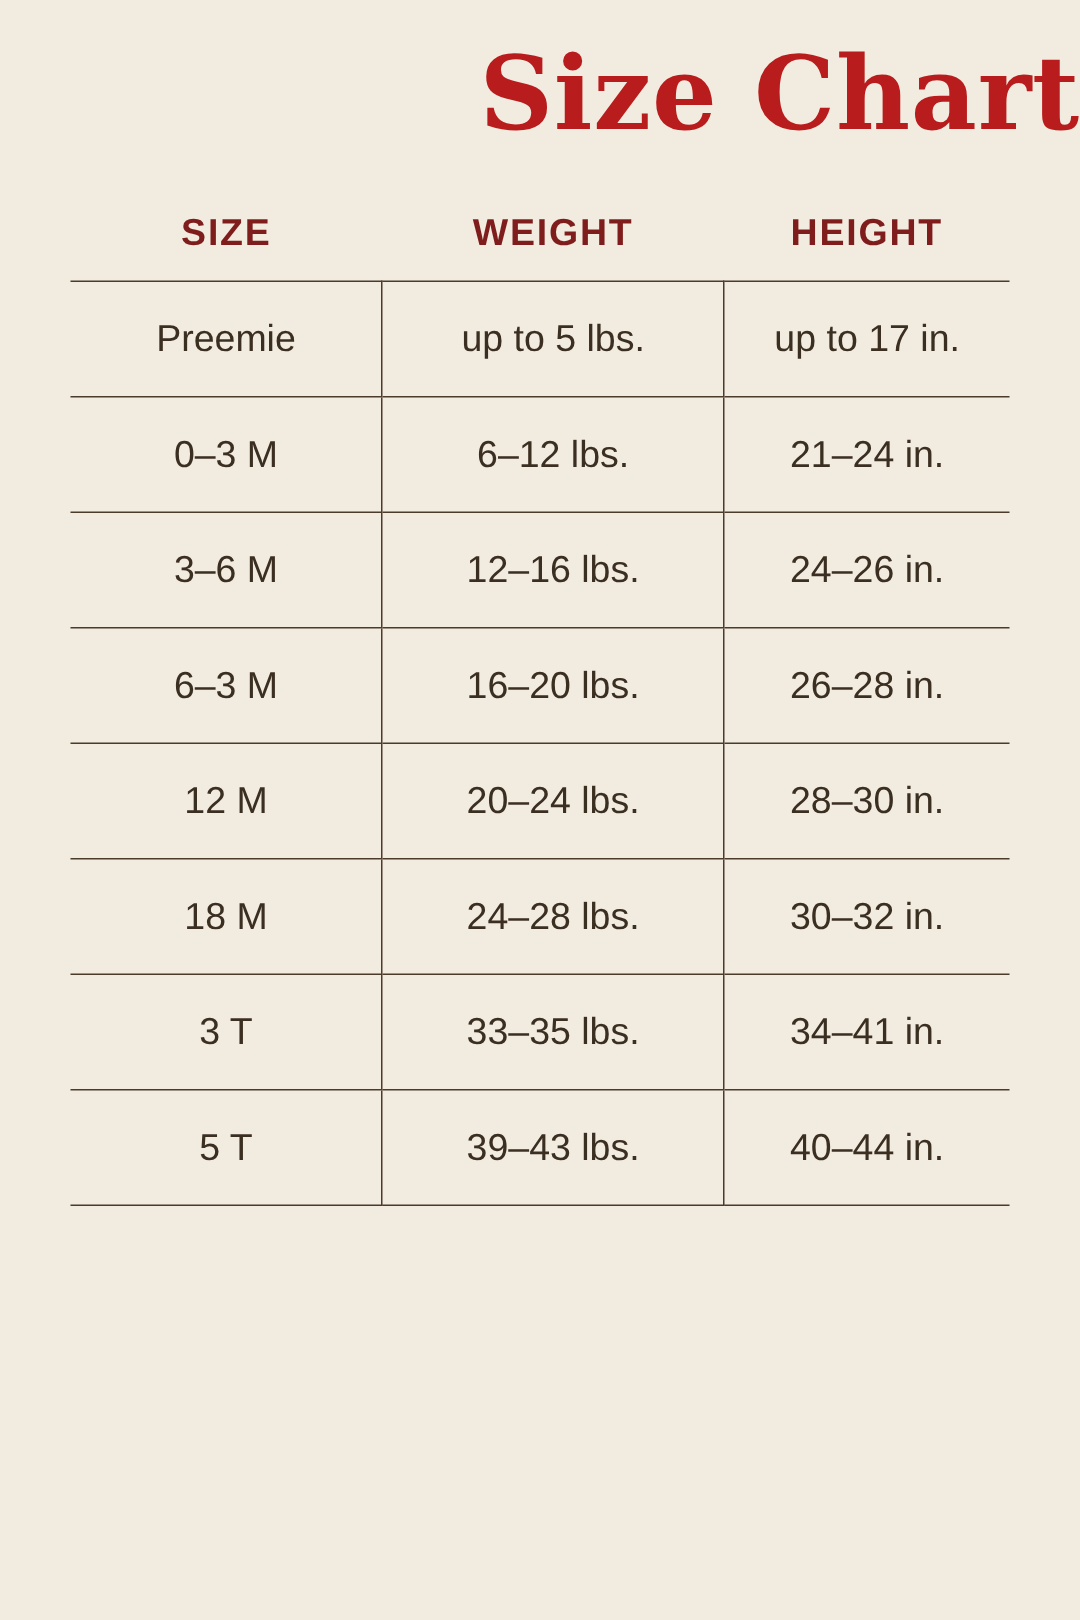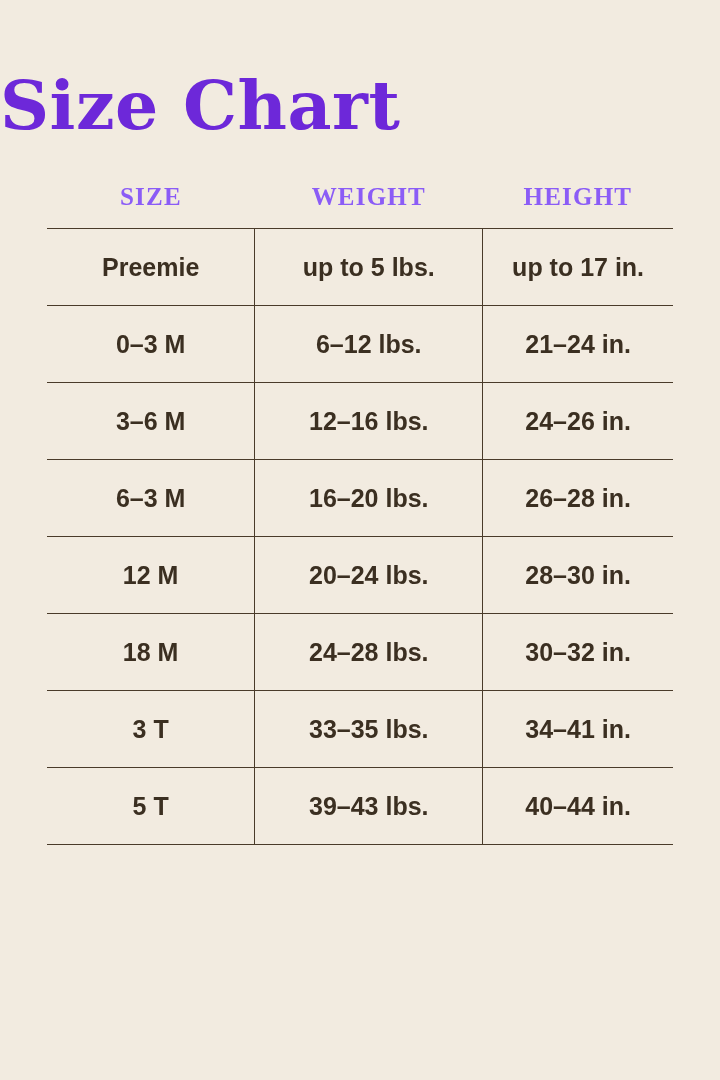--- a/index.html
+++ b/index.html
@@ -15,54 +15,54 @@
     overflow: hidden;
   }
   .page {
     position: relative;
     width: 720px;
     height: 1080px;
     background: #f2ebe0;
     box-sizing: border-box;
   }
   .title {
-    text-align: left;
+    text-align: right;
     font-family: "DejaVu Serif", "Liberation Serif", serif;
     font-weight: 700;
     font-size: 68px;
     letter-spacing: 0.5px;
-    color: #6d28d9;
+    color: #b91c1c;
     margin: 0;
-    padding-top: 70px;
+    padding-top: 28px;
     line-height: 1.05;
   }
   .table-wrap {
     margin: 0 auto;
     width: 626px;
     padding-top: 42px;
   }
   table.size-chart {
     width: 100%;
     border-collapse: collapse;
     table-layout: fixed;
   }
   table.size-chart th {
-    font-family: Liberation Serif, serif;
+    font-family: Liberation Sans, sans-serif;
     font-weight: 700;
     font-size: 25px;
     letter-spacing: 1.2px;
-    color: #8b5cf6;
+    color: #7f1d1d;
     text-align: center;
     padding: 0 0 17px 0;
     border: none;
     background: transparent;
   }
   table.size-chart td {
     font-family: "Liberation Sans", sans-serif;
-    font-weight: 700;
+    font-weight: 400;
     font-size: 25px;
     color: #3b2f21;
     text-align: center;
     height: 74px;
     vertical-align: middle;
     border-top: 1.6px solid #4a3b2a;
     border-bottom: 0;
     background: transparent;
     white-space: nowrap;
   }

